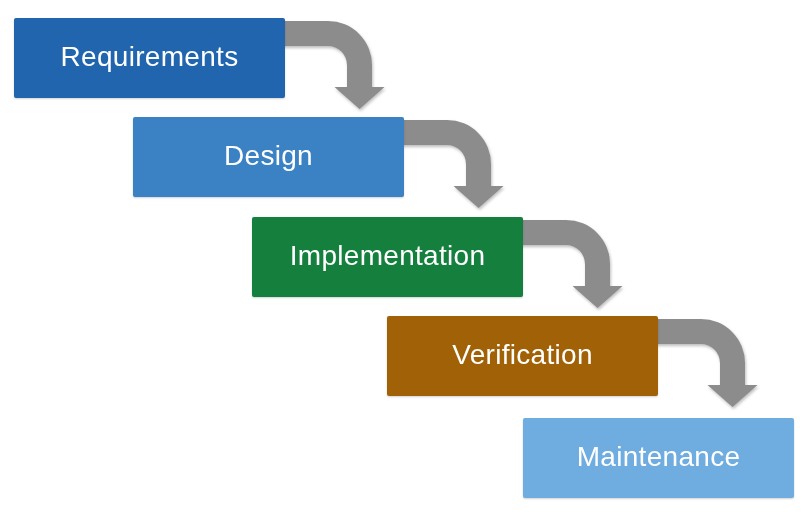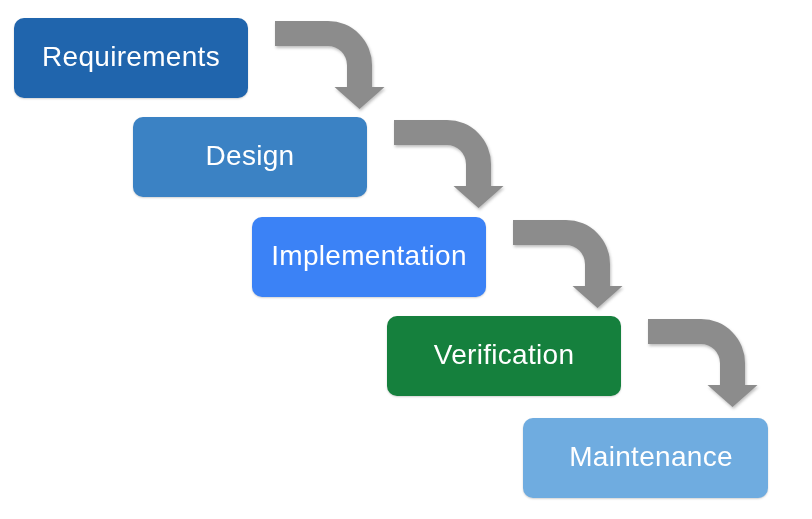--- a/index.html
+++ b/index.html
@@ -10,26 +10,26 @@
   }
   .canvas {
     position: relative;
     width: 812px;
     height: 519px;
     background: #ffffff;
     overflow: hidden;
   }
   .step {
     position: absolute;
-    width: 234px;
+    width: 271px;
     height: 80px;
     display: flex;
     align-items: center;
     justify-content: center;
-    border-radius: 10px;
+    border-radius: 2px;
     box-shadow: 0 1px 2px rgba(0,0,0,0.18);
     z-index: 2;
   }
   .step .label {
     color: #ffffff;
     font-size: 28px;
     font-weight: 300;
     letter-spacing: 0.3px;
     white-space: nowrap;
     line-height: 1;
@@ -72,25 +72,25 @@
   </svg>
 
   <div class="step s1" style="background-color: rgb(32, 101, 173);">
     <span class="label" style="color: rgb(255, 255, 255);">Requirements</span>
   </div>
 
   <div class="step s2" style="background-color: rgb(59, 130, 196); text-align: right;">
     <span class="label" style="color: rgb(255, 255, 255);">Design</span>
   </div>
 
-  <div class="step s3" style="background-color: #3b82f6;">
+  <div class="step s3" style="background-color: #15803d;">
     <span class="label" style="color: rgb(255, 255, 255);">Implementation</span>
   </div>
 
-  <div class="step s4" style="background-color: #15803d;">
+  <div class="step s4" style="background-color: #a16207;">
     <span class="label" style="color: rgb(255, 255, 255);">Verification</span>
   </div>
 
-  <div class="step s5" style="background-color: rgb(111, 172, 224); padding-left: 11px;">
+  <div class="step s5" style="background-color: rgb(111, 172, 224);">
     <span class="label" style="color: rgb(255, 255, 255);">Maintenance</span>
   </div>
 
 </div>
 
 </body></html>

